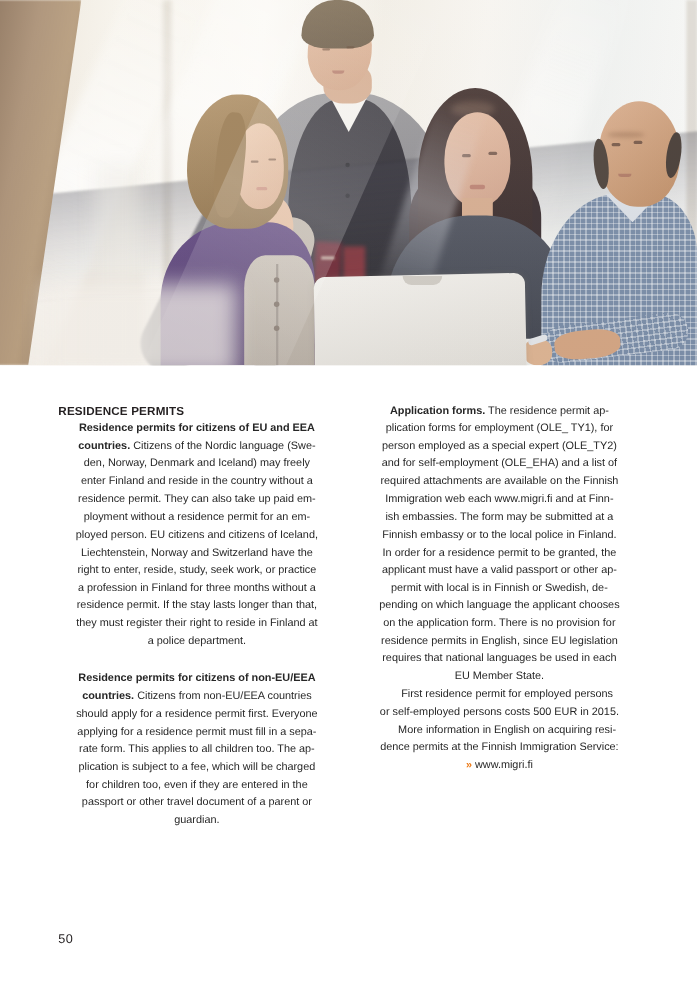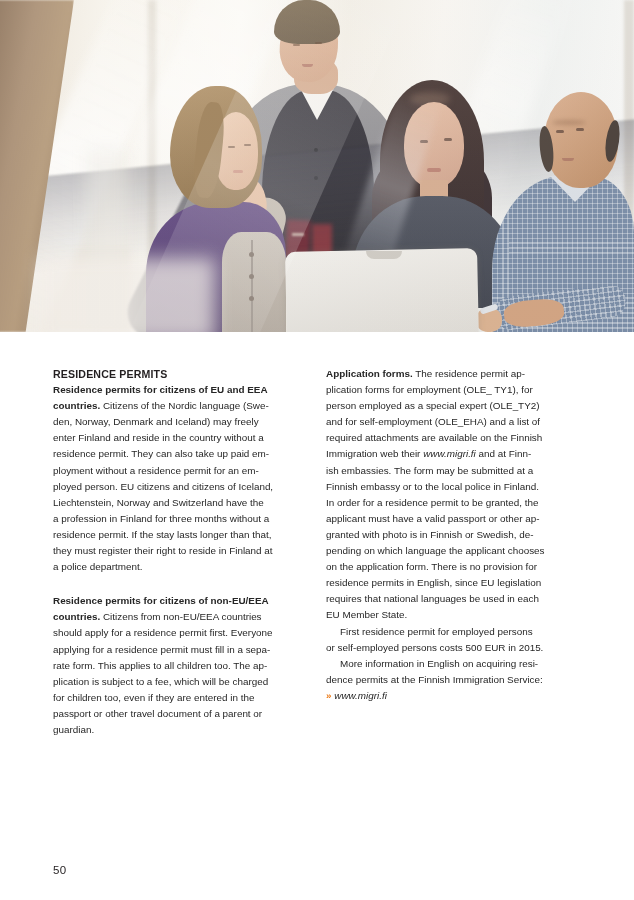--- a/index.html
+++ b/index.html
@@ -5,28 +5,28 @@
   html,body{margin:0;padding:0;background:#ffffff;}
   .page{position:relative;width:634px;height:900px;background:#ffffff;overflow:hidden;
         font-family:"Liberation Sans",sans-serif;}
   
   .photo{position:absolute;left:0;top:0;width:634px;height:332px;overflow:hidden;background:#f4f1eb;}
   .p{position:absolute;}
   .photo::after{content:"";position:absolute;inset:0;z-index:40;pointer-events:none;
      background:linear-gradient(180deg,rgba(255,251,243,.10),rgba(228,224,218,.07));}
   
   .textcol{position:absolute;font-size:9.9px;line-height:16.1px;color:#262626;letter-spacing:0;}
-  .tline{white-space:nowrap;height:16.1px;}
+  .tline{white-space:nowrap;height:16.1px;text-align:center;}
   .tline.indent{padding-left:14px;}
   .textcol span.b{font-weight:bold;}
-  .textcol span.i{font-style:italic;}
+  .textcol span.i{}
   .textcol span.o{color:#ec7a17;font-weight:bold;}
   .heading{font-size:10.6px;line-height:16.1px;margin:0;font-weight:bold;letter-spacing:.15px;color:#231f20;}
   .para-gap{margin-top:18px;}
-  .page-number{position:absolute;left:53px;top:848px;font-size:11.5px;letter-spacing:.4px;color:#231f20;margin-top:16px;}
+  .page-number{position:absolute;left:53px;top:848px;font-size:11.5px;letter-spacing:.4px;color:#231f20;}
 </style>
 </head>
 <body>
 
 <div class="page">
 
   <div class="photo">
 
     <div class="p" style="inset:0;z-index:1;
       background:linear-gradient(97deg,#e9e1d5 0%,#f6f3ec 16%,#fbf9f5 36%,#f1ede5 52%,#f6f4f0 66%,#eef0ef 82%,#f8f8f7 100%);"></div>
@@ -138,20 +138,21 @@
     <h2 class="heading">RESIDENCE PERMITS</h2>
     <div>
         <div class="tline"><span class="b">Residence permits for citizens of EU and EEA</span></div>
         <div class="tline"><span class="b">countries.</span><span> Citizens of the Nordic language (Swe-</span></div>
         <div class="tline"><span>den, Norway, Denmark and Iceland) may freely</span></div>
         <div class="tline"><span>enter Finland and reside in the country without a</span></div>
         <div class="tline"><span>residence permit. They can also take up paid em-</span></div>
         <div class="tline"><span>ployment without a residence permit for an em-</span></div>
         <div class="tline"><span>ployed person. EU citizens and citizens of Iceland,</span></div>
         <div class="tline"><span>Liechtenstein, Norway and Switzerland have the</span></div>
+        <div class="tline"><span>right to enter, reside, study, seek work, or practice</span></div>
         <div class="tline"><span>a profession in Finland for three months without a</span></div>
         <div class="tline"><span>residence permit. If the stay lasts longer than that,</span></div>
         <div class="tline"><span>they must register their right to reside in Finland at</span></div>
         <div class="tline"><span>a police department.</span></div>
       </div>
     <div class="para-gap">
         <div class="tline"><span class="b">Residence permits for citizens of non-EU/EEA</span></div>
         <div class="tline"><span class="b">countries.</span><span> Citizens from non-EU/EEA countries</span></div>
         <div class="tline"><span>should apply for a residence permit first. Everyone</span></div>
         <div class="tline"><span>applying for a residence permit must fill in a sepa-</span></div>
@@ -163,26 +164,26 @@
       </div>
   </section>
 
   <section class="textcol" style="left:326px;top:366px;width:256px;">
     <div>
         <div class="tline"><span class="b">Application forms.</span><span> The residence permit ap-</span></div>
         <div class="tline"><span>plication forms for employment (OLE_ TY1), for</span></div>
         <div class="tline"><span>person employed as a special expert (OLE_TY2)</span></div>
         <div class="tline"><span>and for self-employment (OLE_EHA) and a list of</span></div>
         <div class="tline"><span>required attachments are available on the Finnish</span></div>
-        <div class="tline"><span>Immigration web their </span><span class="i">www.migri.fi</span><span> and at Finn-</span></div>
+        <div class="tline"><span>Immigration web each </span><span class="i">www.migri.fi</span><span> and at Finn-</span></div>
         <div class="tline"><span>ish embassies. The form may be submitted at a</span></div>
         <div class="tline"><span>Finnish embassy or to the local police in Finland.</span></div>
         <div class="tline"><span>In order for a residence permit to be granted, the</span></div>
         <div class="tline"><span>applicant must have a valid passport or other ap-</span></div>
-        <div class="tline"><span>granted with photo is in Finnish or Swedish, de-</span></div>
+        <div class="tline"><span>permit with local is in Finnish or Swedish, de-</span></div>
         <div class="tline"><span>pending on which language the applicant chooses</span></div>
         <div class="tline"><span>on the application form. There is no provision for</span></div>
         <div class="tline"><span>residence permits in English, since EU legislation</span></div>
         <div class="tline"><span>requires that national languages be used in each</span></div>
         <div class="tline"><span>EU Member State.</span></div>
         <div class="tline indent"><span>First residence permit for employed persons</span></div>
         <div class="tline"><span>or self-employed persons costs 500 EUR in 2015.</span></div>
         <div class="tline indent"><span>More information in English on acquiring resi-</span></div>
         <div class="tline"><span>dence permits at the Finnish Immigration Service:</span></div>
         <div class="tline"><span class="o">» </span><span class="i">www.migri.fi</span></div>

